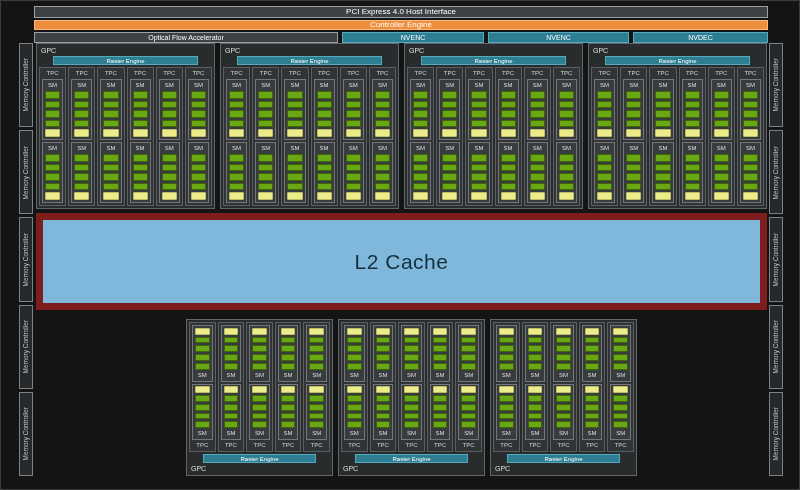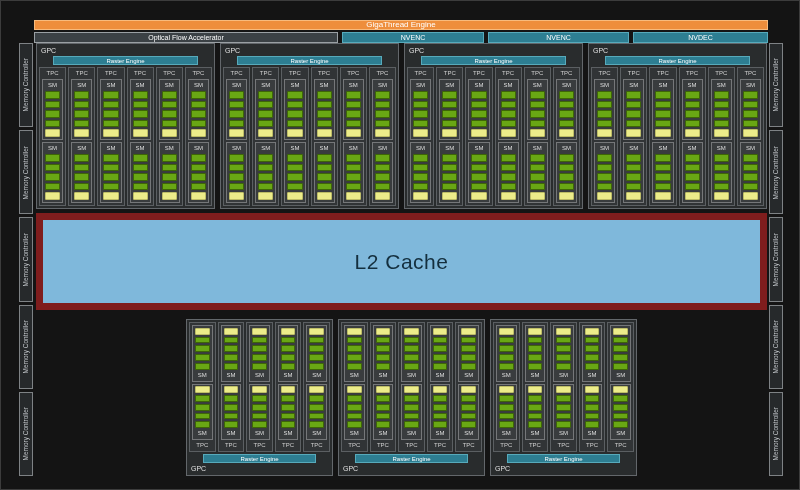--- a/index.html
+++ b/index.html
@@ -66,22 +66,23 @@
   .memctrl span {
     writing-mode:vertical-rl; transform:rotate(180deg);
     font-size:6.5px; color:#c3c7cb; white-space:nowrap; line-height:1;
   }
 </style>
 </head>
 <body>
 
 <div class="die">
 
-
-  <div class="hbar bar-orange" style="left:33px;top:19px;width:734px;height:10px">GigaThread Engine</div>
+  <div class="hbar bar-dark" style="left:33px;top:5px;width:734px;height:12px">PCI Express 4.0 Host Interface</div>
+
+  <div class="hbar bar-orange" style="left:33px;top:19px;width:734px;height:10px">Controller Engine</div>
 
   <div class="hbar bar-dark" style="left:33px;top:31px;width:304px;height:11px;font-size:7px">Optical Flow Accelerator</div>
   <div class="hbar bar-teal" style="left:341px;top:31px;width:142px;height:11px">NVENC</div>
   <div class="hbar bar-teal" style="left:487px;top:31px;width:141px;height:11px">NVENC</div>
   <div class="hbar bar-teal" style="left:632px;top:31px;width:135px;height:11px">NVDEC</div>
 
   <div class="mc-col left">
       <div class="memctrl">
         <span>Memory Controller</span>
       </div>

